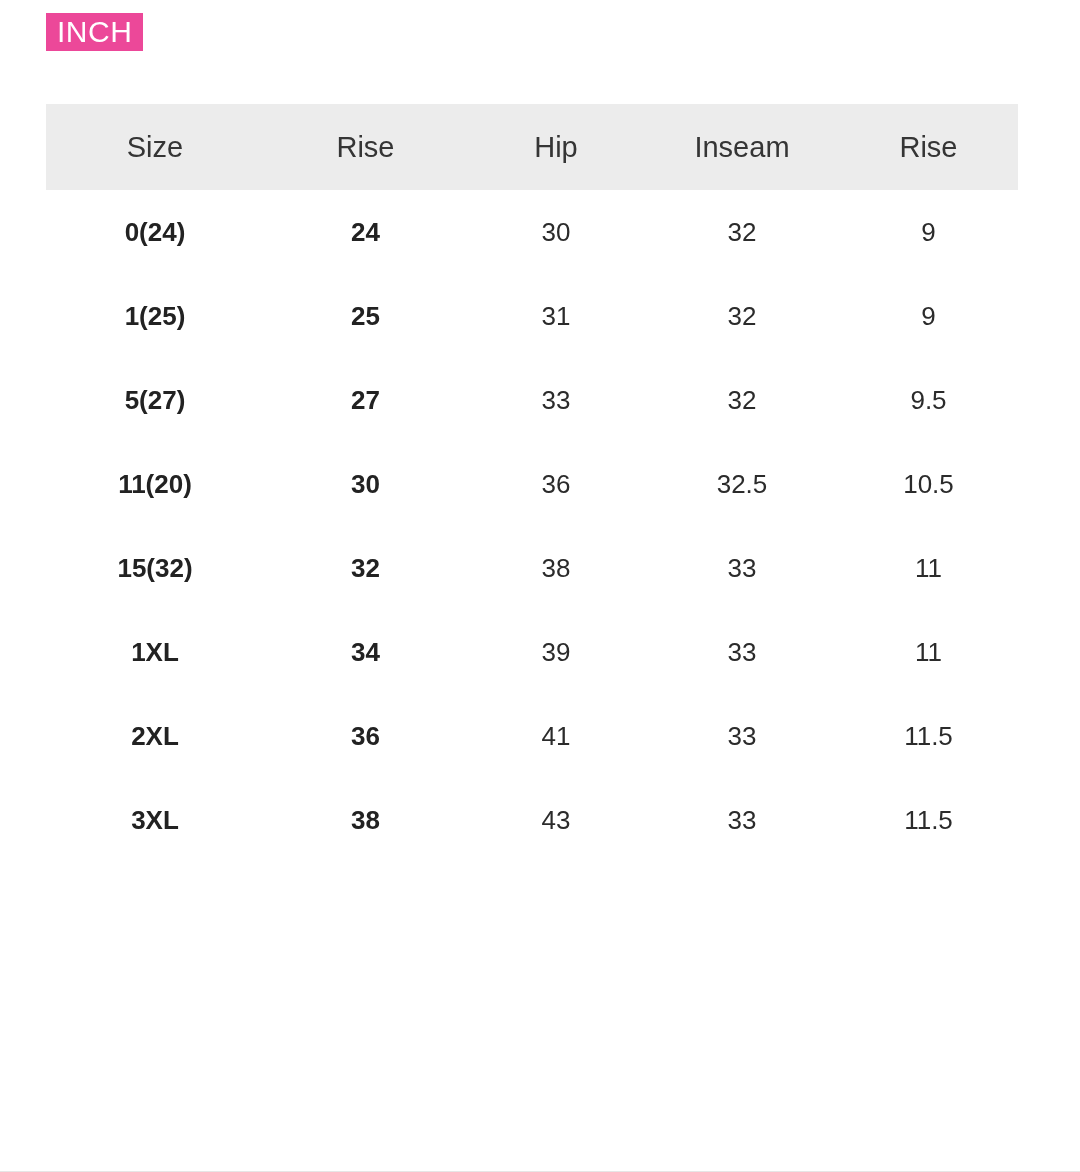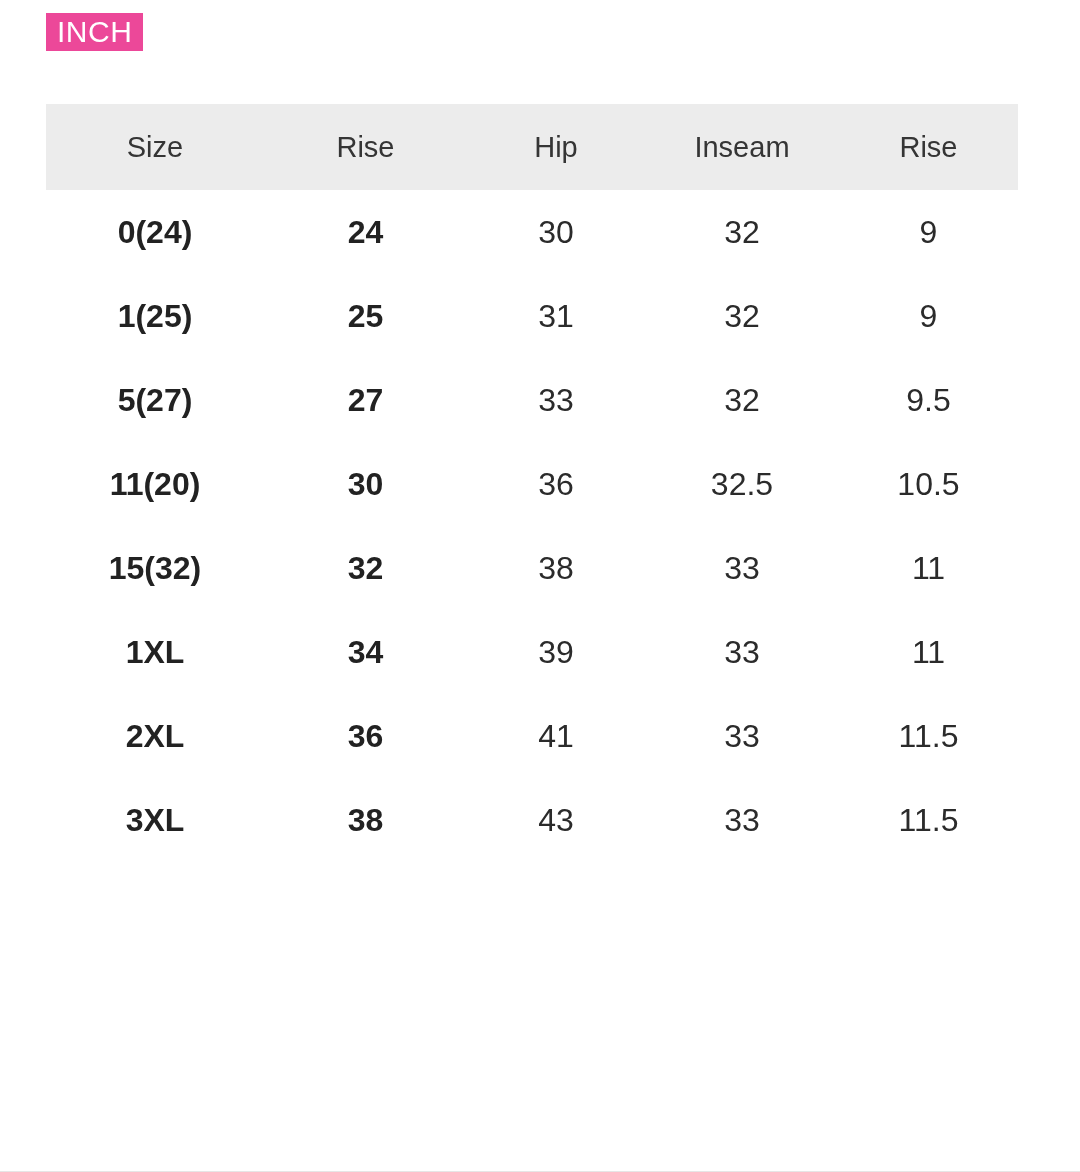--- a/index.html
+++ b/index.html
@@ -62,21 +62,21 @@
     font-size: 29px;
     font-weight: 400;
     color: #353535;
     text-align: center;
     vertical-align: middle;
     padding: 0;
   }
 
   .size-table tbody td {
     height: 84px;
-    font-size: 32px;
+    font-size: 26px;
     text-align: center;
     vertical-align: middle;
     padding: 0;
     color: #2b2b2b;
     font-weight: 400;
   }
 
   .size-table tbody td.strong {
     font-weight: bold;
     color: #222222;

